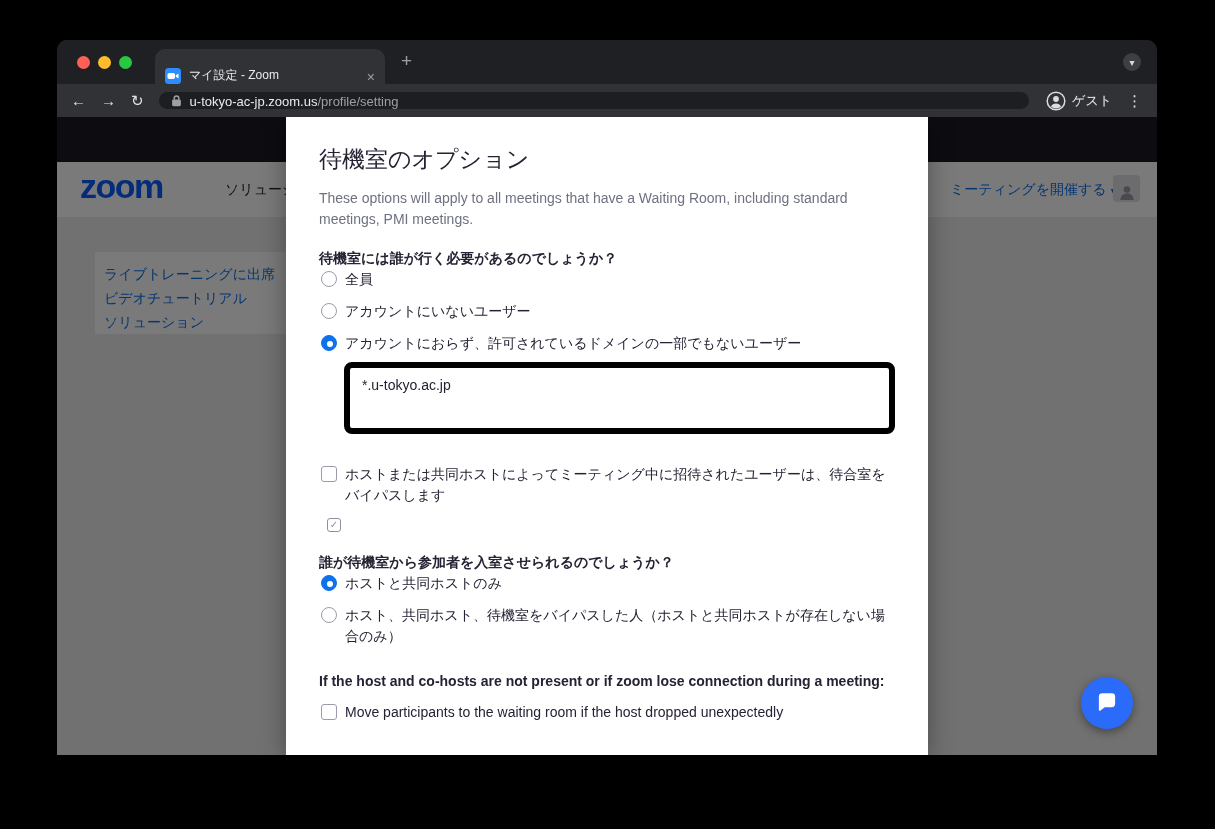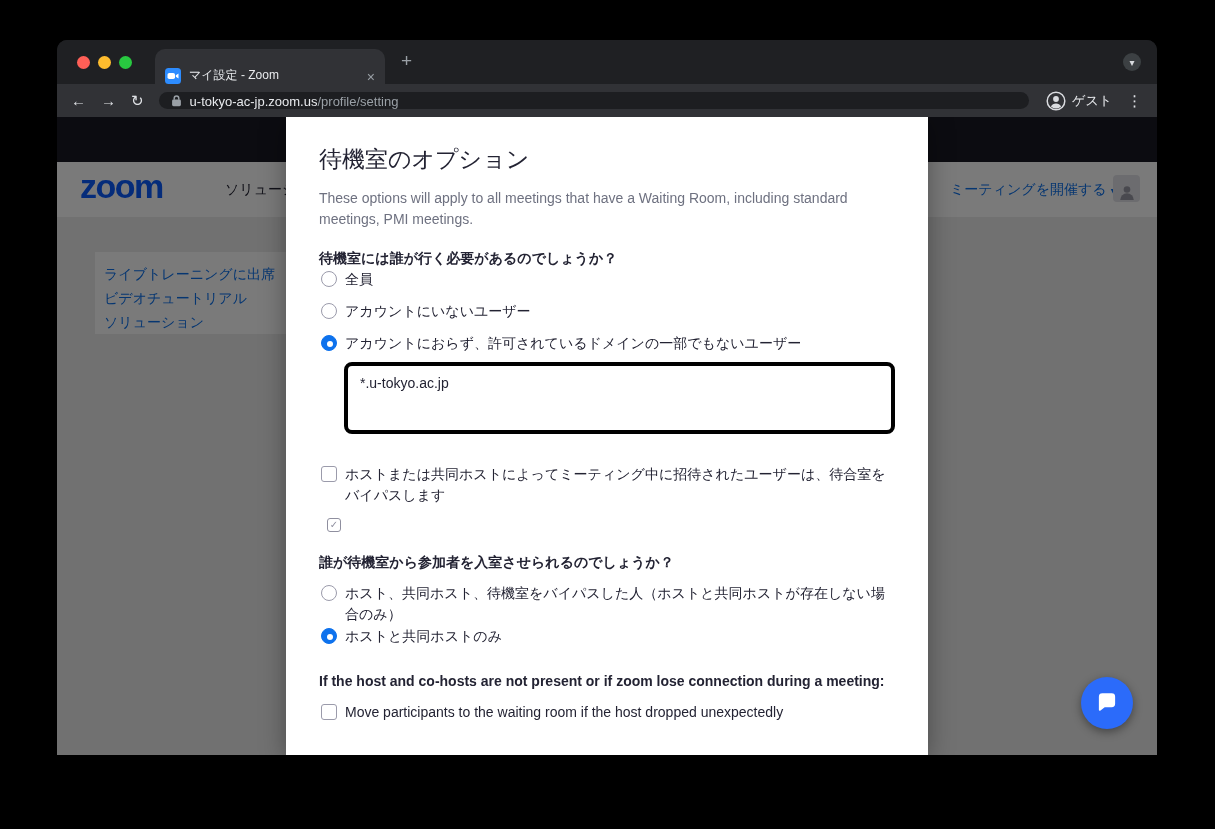--- a/index.html
+++ b/index.html
@@ -67,21 +67,21 @@
   .choice-row { display:flex; align-items:flex-start; margin-left:2px; }
   .choice-row.first { margin-top:1px; } .choice-row.next { margin-top:11px; }
   .radio { position:relative; flex:none; width:16px; height:16px; border-radius:50%;
            border:1.5px solid #9b9bab; background:#fff; margin-top:2px; }
   .radio.selected { border-color:#0e72ed; background:#0e72ed; }
   .radio.selected::after { content:""; position:absolute; left:4.5px; top:4.5px; width:6px; height:6px;
                            border-radius:50%; background:#fff; }
   .checkbox { flex:none; width:16px; height:16px; border:1.5px solid #9b9bab; border-radius:3px;
               background:#fff; margin-top:2px; }
   .choice-label { margin-left:8px; font-size:14px; color:#232333; line-height:21px; max-width:548px; }
-  .domain-box { display:block; margin:8px 0 0 25px; width:551px; height:72px; border:4px solid #000000;
+  .domain-box { display:block; margin:8px 0 0 25px; width:551px; height:72px; border:6px solid #000000;
                 border-radius:8px; padding:9px 12px; font-size:14px; color:#232333; resize:none;
                 font-family:"Liberation Sans", sans-serif; background:#fff; outline:none; }
   .check-row { display:flex; align-items:flex-start; margin-top:30px; margin-left:2px; }
   .check-row.en { margin-top:13px; }
   .mini-check { margin:12px 0 0 8px; width:14px; height:14px; border:1px solid #8f8f9f; border-radius:3px;
                 color:#8f8f9f; font-size:10px; line-height:12px; text-align:center; }
 
   
   .chat-bubble { position:absolute; left:1024px; top:560px; width:52px; height:52px; border-radius:50%;
                  background:#2b6bfa; z-index:20; display:flex; align-items:center; justify-content:center;
@@ -199,28 +199,28 @@
 
       <div class="check-row">
         <span class="checkbox"></span>
         <span class="choice-label">ホストまたは共同ホストによってミーティング中に招待されたユーザーは、待合室をバイパスします</span>
       </div>
 
       <div class="mini-check">✓</div>
 
       <div class="q q2">誰が待機室から参加者を入室させられるのでしょうか？</div>
 
+      <div class="choice-row first">
+        <span class="radio selected"></span>
+        <span class="choice-label">ホストと共同ホストのみ</span>
+      </div>
       <div class="choice-row next">
         <span class="radio"></span>
         <span class="choice-label">ホスト、共同ホスト、待機室をバイパスした人（ホストと共同ホストが存在しない場合のみ）</span>
       </div>
-      <div class="choice-row first">
-        <span class="radio selected"></span>
-        <span class="choice-label">ホストと共同ホストのみ</span>
-      </div>
 
       <div class="q q3">If the host and co-hosts are not present or if zoom lose connection during a meeting:</div>
 
       <div class="check-row en">
         <span class="checkbox"></span>
         <span class="choice-label">Move participants to the waiting room if the host dropped unexpectedly</span>
       </div>
     </div>
 
     <div class="chat-bubble">

